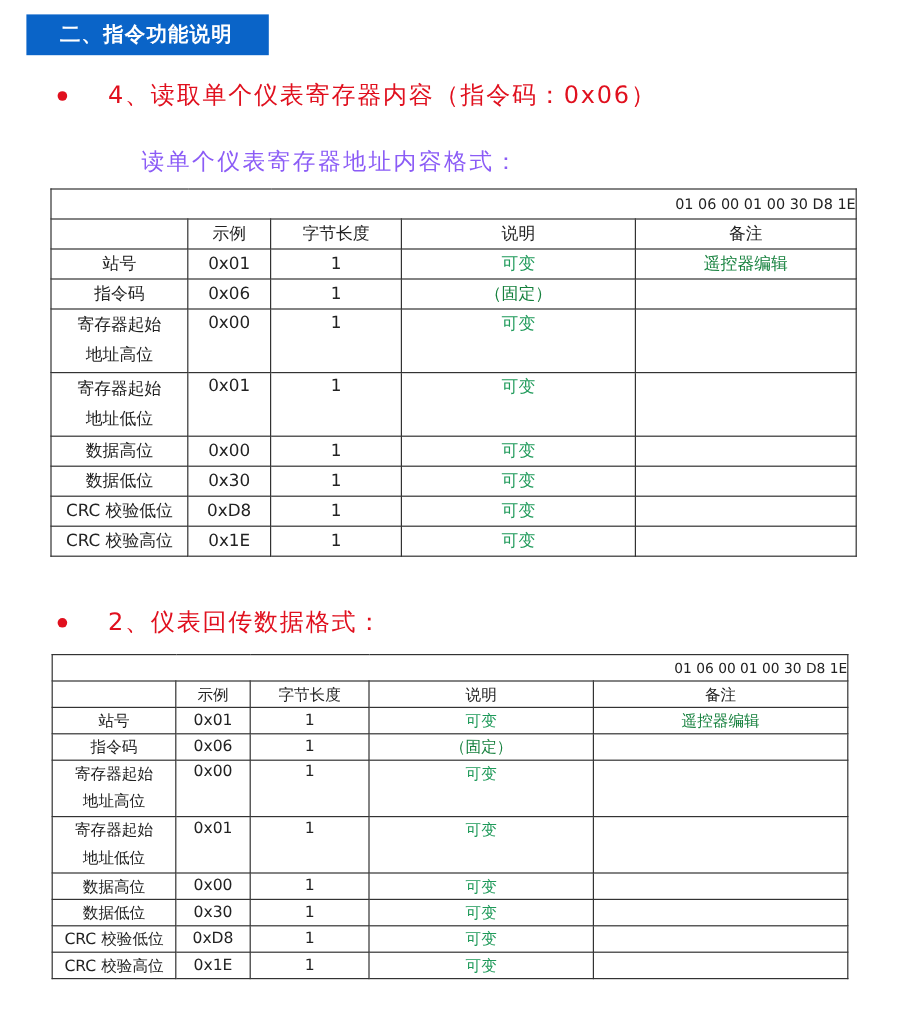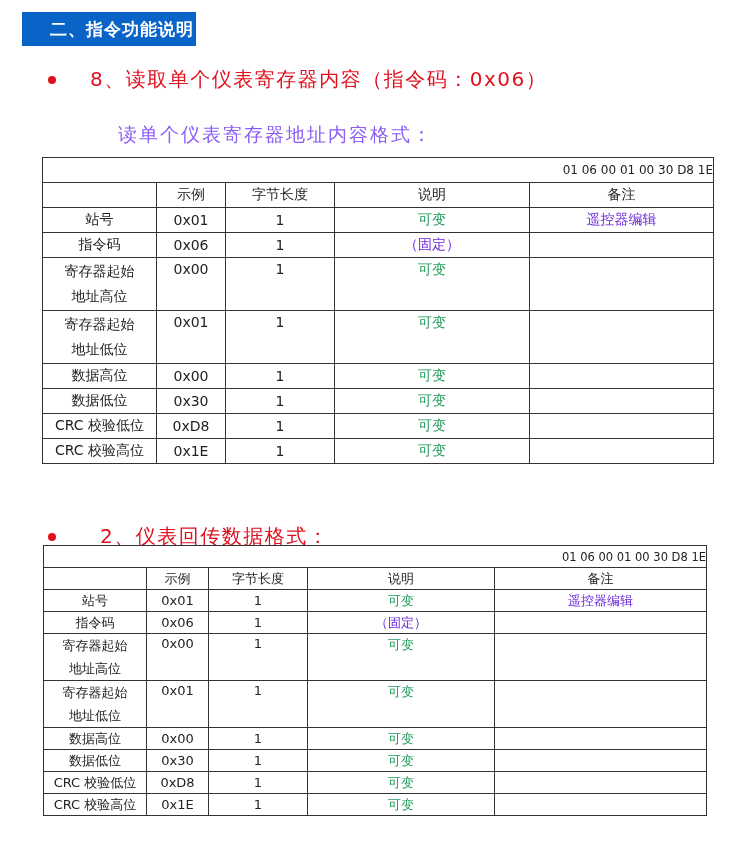--- a/index.html
+++ b/index.html
@@ -1,55 +1,55 @@
 <!DOCTYPE html>
 <html><head>
 <meta charset="utf-8">
 <style>
   html, body { margin:0; padding:0; background:#ffffff; }
   body { width:750px; height:847px; position:relative; overflow:hidden;
          font-family: "DejaVu Sans", "Liberation Sans", sans-serif; color:#222; }
-  .section-banner { position:absolute; left:22px; top:12px; width:174px; height:34px;
+  .section-banner { position:absolute; left:22px; top:12px; width:202px; height:34px;
          background:#0a64c8; color:#fff; font-size:17px; font-weight:bold;
          line-height:34px; padding-left:28px; box-sizing:border-box; letter-spacing:1px; }
   .bullet-heading { position:absolute; left:48px; font-size:20px; color:#e0101e;
          letter-spacing:1.5px; display:flex; align-items:center; }
   .bullet-heading .dot { width:8px; height:8px; border-radius:50%; background:#e0101e;
          margin-right:34px; }
   .sub-heading { position:absolute; left:118px; top:122px; font-size:19px; color:#8b5cf6;
          letter-spacing:2px; }
   table.fmt { position:absolute; border-collapse:collapse; table-layout:fixed;
          font-family:"DejaVu Sans", "Liberation Sans", sans-serif; }
   table.fmt td { border:1.5px solid #333; text-align:center; padding:0; color:#222;
          vertical-align:middle; }
   table.fmt td.title { text-align:right; padding-left:8px; }
   table.fmt td.top { vertical-align:top; }
   table.fmt .green { color:#1f9a5a; }
-  table.fmt .red { color:#6d28d9; }
+  table.fmt .red { color:#15803d; }
   #t1 { left:42px; top:157px; width:671px; font-size:14px; }
   #t1 td { height:24px; }
   #t1 td.title { font-size:12px; }
   #t1 tr.dbl td { height:49px; }
   #t1 tr.dbl td.top { padding-top:3px; }
   #t1 .twoline { line-height:25px; }
   #t2 { left:43px; top:545px; width:663px; font-size:13px; }
   #t2 td { height:21px; }
   #t2 td.title { font-size:11.5px; }
   #t2 tr.dbl td { height:44px; }
   #t2 tr.dbl td.top { padding-top:2px; }
   #t2 .twoline { line-height:23px; }
 </style>
 </head>
 <body>
 
 <div class="section-banner">二、指令功能说明</div>
 
 <div class="bullet-heading" style="top:66px;">
   <span class="dot"></span>
-  <span>8、读取单个仪表寄存器内容（指令码：0x06）</span>
+  <span>4、读取单个仪表寄存器内容（指令码：0x06）</span>
 </div>
 
 <div class="sub-heading">读单个仪表寄存器地址内容格式：</div>
 
 <table id="t1" class="fmt">
   <colgroup>
       <col style="width:114px">
       <col style="width:69px">
       <col style="width:109px">
       <col style="width:195px">
@@ -124,21 +124,21 @@
   <tr>
     <td>CRC 校验高位</td>
     <td>0x1E</td>
     <td>1</td>
     <td class="green">可变</td>
     <td></td>
   </tr>
 </tbody>
   </table>
 
-<div class="bullet-heading" style="top:523px;gap:10px;">
+<div class="bullet-heading" style="top:505px;">
   <span class="dot"></span>
   <span>2、仪表回传数据格式：</span>
 </div>
 
 <table id="t2" class="fmt">
   <colgroup>
       <col style="width:103px">
       <col style="width:62px">
       <col style="width:99px">
       <col style="width:187px">

